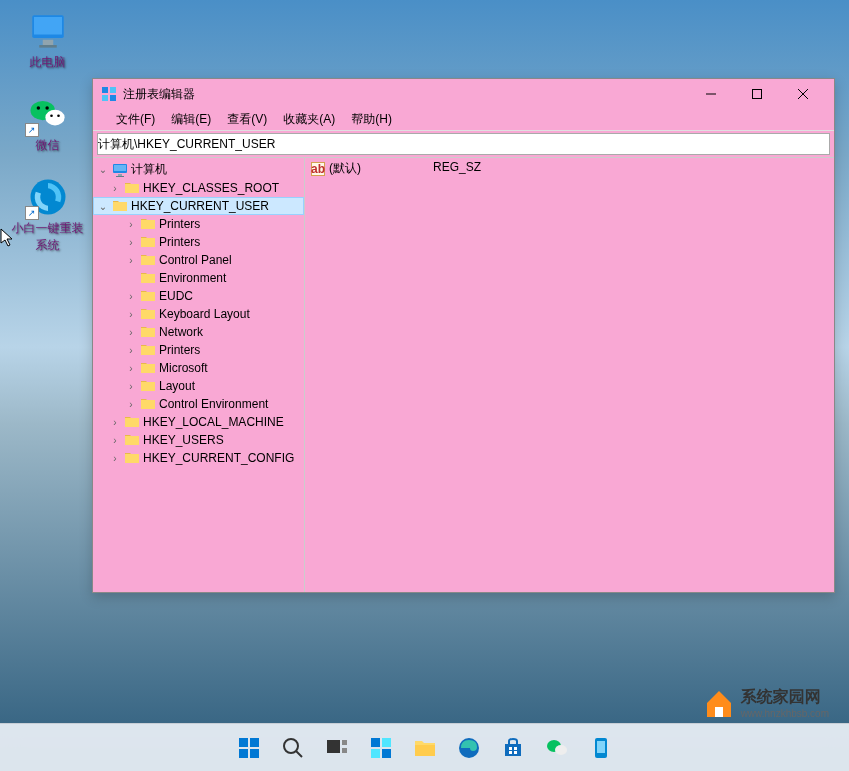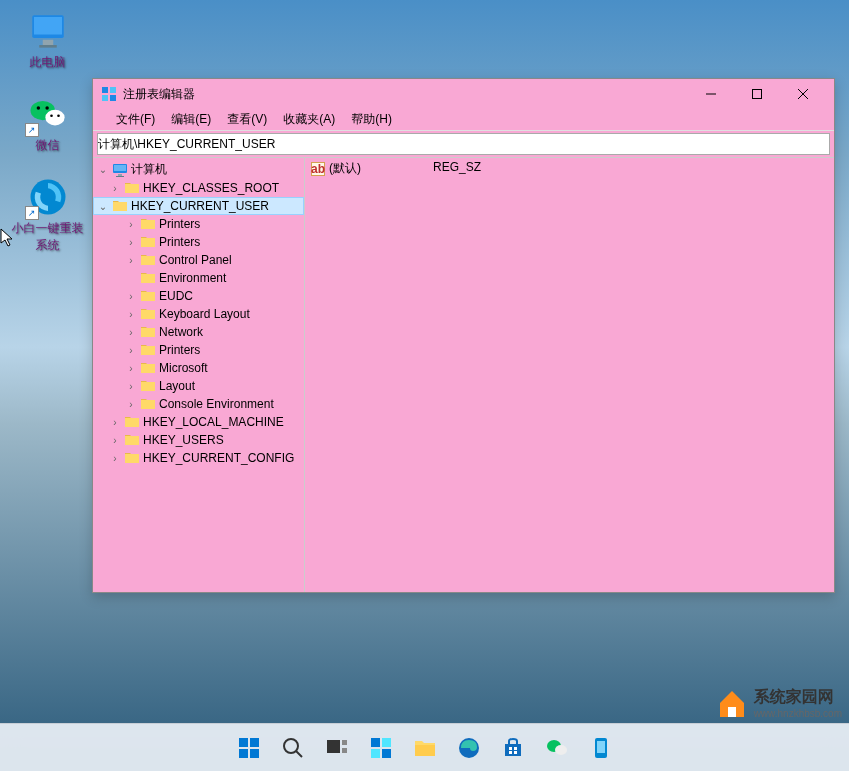--- a/index.html
+++ b/index.html
@@ -49,21 +49,21 @@
     .indent-1 { padding-left: 16px; }
     .indent-2 { padding-left: 32px; }
     
     
     .taskbar { position: absolute; bottom: 0; left: 0; right: 0; height: 48px; background: rgba(240, 244, 249, 0.9); backdrop-filter: blur(10px); display: flex; align-items: center; justify-content: center; border-top: 1px solid rgba(0,0,0,0.1); }
     .taskbar-items { display: flex; gap: 4px; }
     .taskbar-item { width: 40px; height: 40px; display: flex; align-items: center; justify-content: center; cursor: pointer; border-radius: 4px; }
     .taskbar-item svg { width: 24px; height: 24px; }
     
     
-    .watermark { position: absolute; right: 7px; bottom: 52px; display: flex; align-items: center; gap: 6px; }
+    .watermark { position: absolute; right: 20px; bottom: 52px; display: flex; align-items: center; gap: 6px; }
     .watermark-icon { width: 32px; height: 32px; }
     .watermark-text { display: flex; flex-direction: column; }
     .watermark-title { font-size: 16px; font-weight: bold; color: #333; }
     .watermark-url { font-size: 10px; color: #666; }
     
     .cursor { position: absolute; top: 228px; left: 0px; width: 16px; height: 20px; pointer-events: none; z-index: 999; }
     
     .folder-icon { fill: #ffd968; }
     .folder-icon-tab { fill: #e8b84a; }
     .reg-string-icon { display: inline-flex; width: 14px; height: 14px; border: 1px solid #d4a050; background: #fff8e8; align-items: center; justify-content: center; font-size: 8px; color: #c03030; font-weight: bold; }
@@ -262,21 +262,21 @@
                 <path class="folder-icon" d="M 1 4 L 15 4 L 15 13 L 1 13 Z"></path>
               </svg>
               <span>Layout</span>
             </div>
             <div class="tree-row indent-2">
               <span class="tree-chevron">›</span>
               <svg class="tree-icon" viewBox="0 0 16 16">
                 <path class="folder-icon-tab" d="M 1 3 L 6 3 L 7 4 L 1 4 Z"></path>
                 <path class="folder-icon" d="M 1 4 L 15 4 L 15 13 L 1 13 Z"></path>
               </svg>
-              <span>Console Environment</span>
+              <span>Control Environment</span>
             </div>
             <div class="tree-row indent-1">
               <span class="tree-chevron">›</span>
               <svg class="tree-icon" viewBox="0 0 16 16">
                 <path class="folder-icon-tab" d="M 1 3 L 6 3 L 7 4 L 1 4 Z"></path>
                 <path class="folder-icon" d="M 1 4 L 15 4 L 15 13 L 1 13 Z"></path>
               </svg>
               <span>HKEY_LOCAL_MACHINE</span>
             </div>
             <div class="tree-row indent-1">

